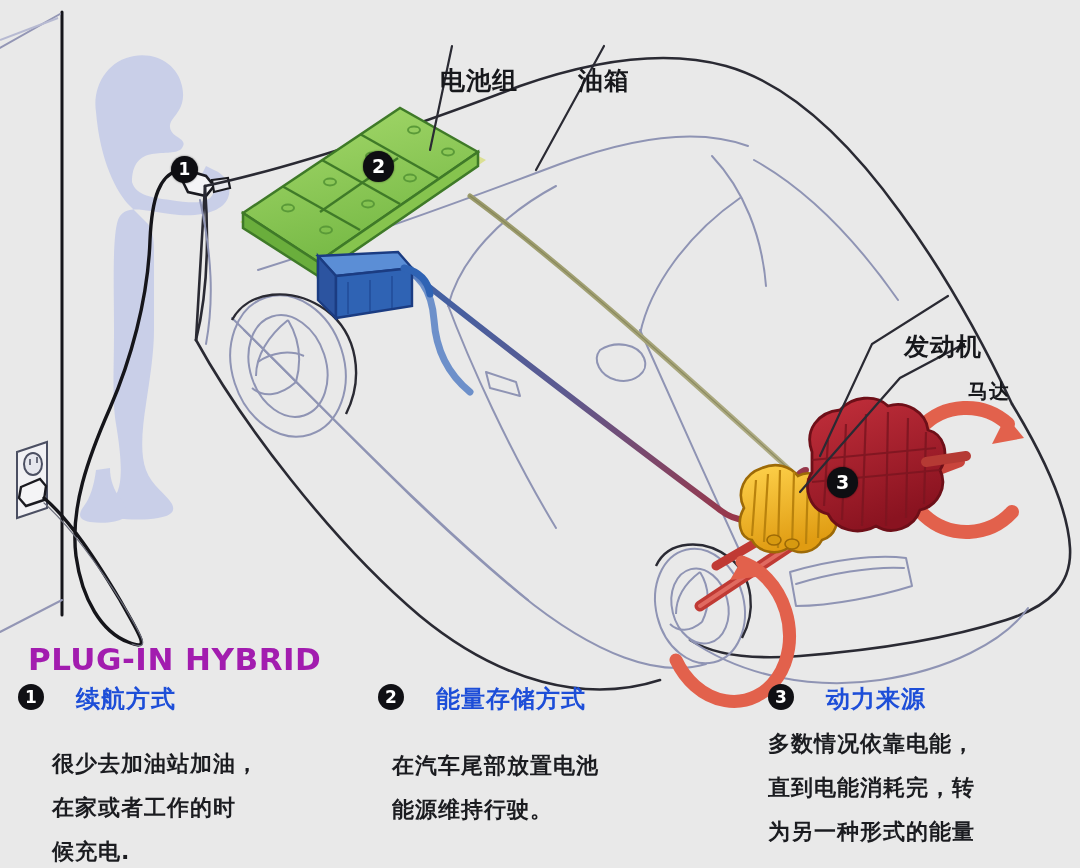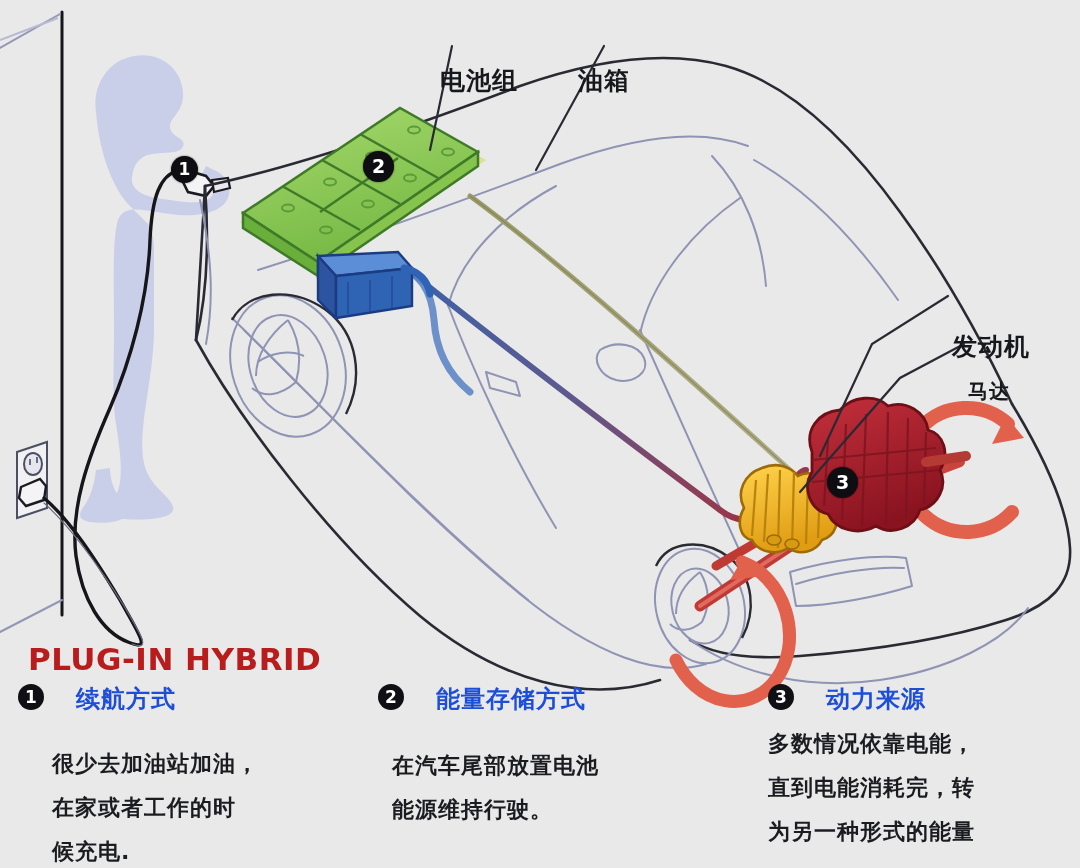--- a/index.html
+++ b/index.html
@@ -19,32 +19,32 @@
     position:absolute;
     font-family:"DejaVu Sans","Liberation Sans",sans-serif;
     font-weight:bold;
     color:#17181c;
     letter-spacing:1px;
     white-space:nowrap;
     margin-top:48px;
   }
   #lbl-battery{left:440px;top:16px;font-size:25px;}
   #lbl-tank   {left:578px;top:16px;font-size:25px;}
-  #lbl-engine {left:952px;top:282px;font-size:25px;}
+  #lbl-engine {left:904px;top:282px;font-size:25px;}
   #lbl-motor  {left:968px;top:330px;font-size:20px;}
 
   
   #legend{position:absolute;left:0;top:636px;width:1080px;height:232px;}
   .legend-title{
     position:absolute;left:28px;top:5px;
     font-family:"DejaVu Sans","Liberation Sans",sans-serif;
     font-weight:bold;
     font-size:31px;
     letter-spacing:0.5px;
-    color:#b91c1c;
+    color:#a21caf;
   }
   .col{position:absolute;top:48px;}
   #col-1{left:18px;width:330px;}
   #col-2{left:378px;width:340px;}
   #col-3{left:768px;width:312px;}
 
   .col-head{position:relative;height:34px;}
   .bullet{
     position:absolute;left:0;top:0;
     width:26px;height:26px;border-radius:50%;

